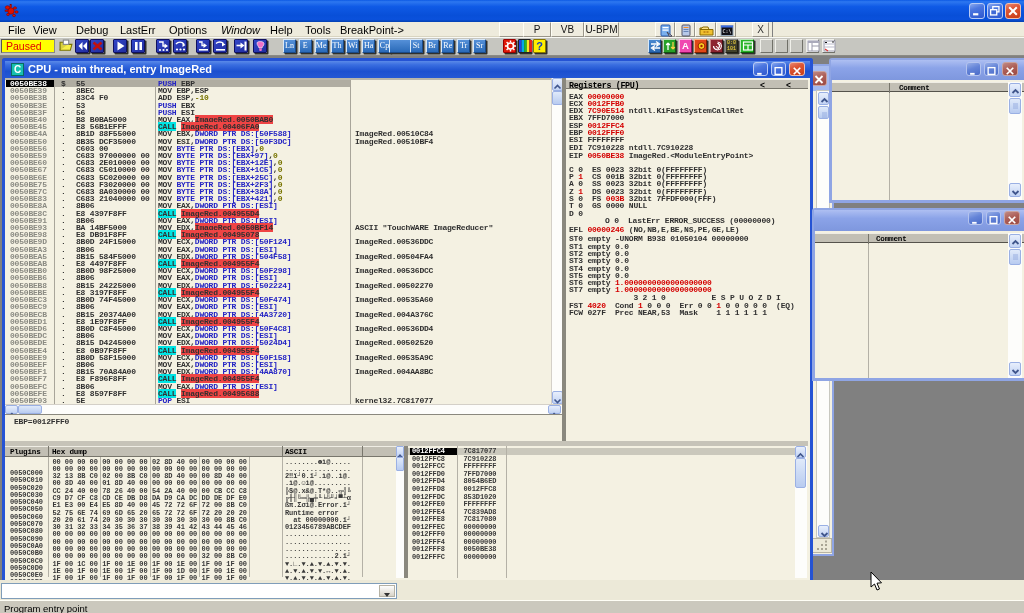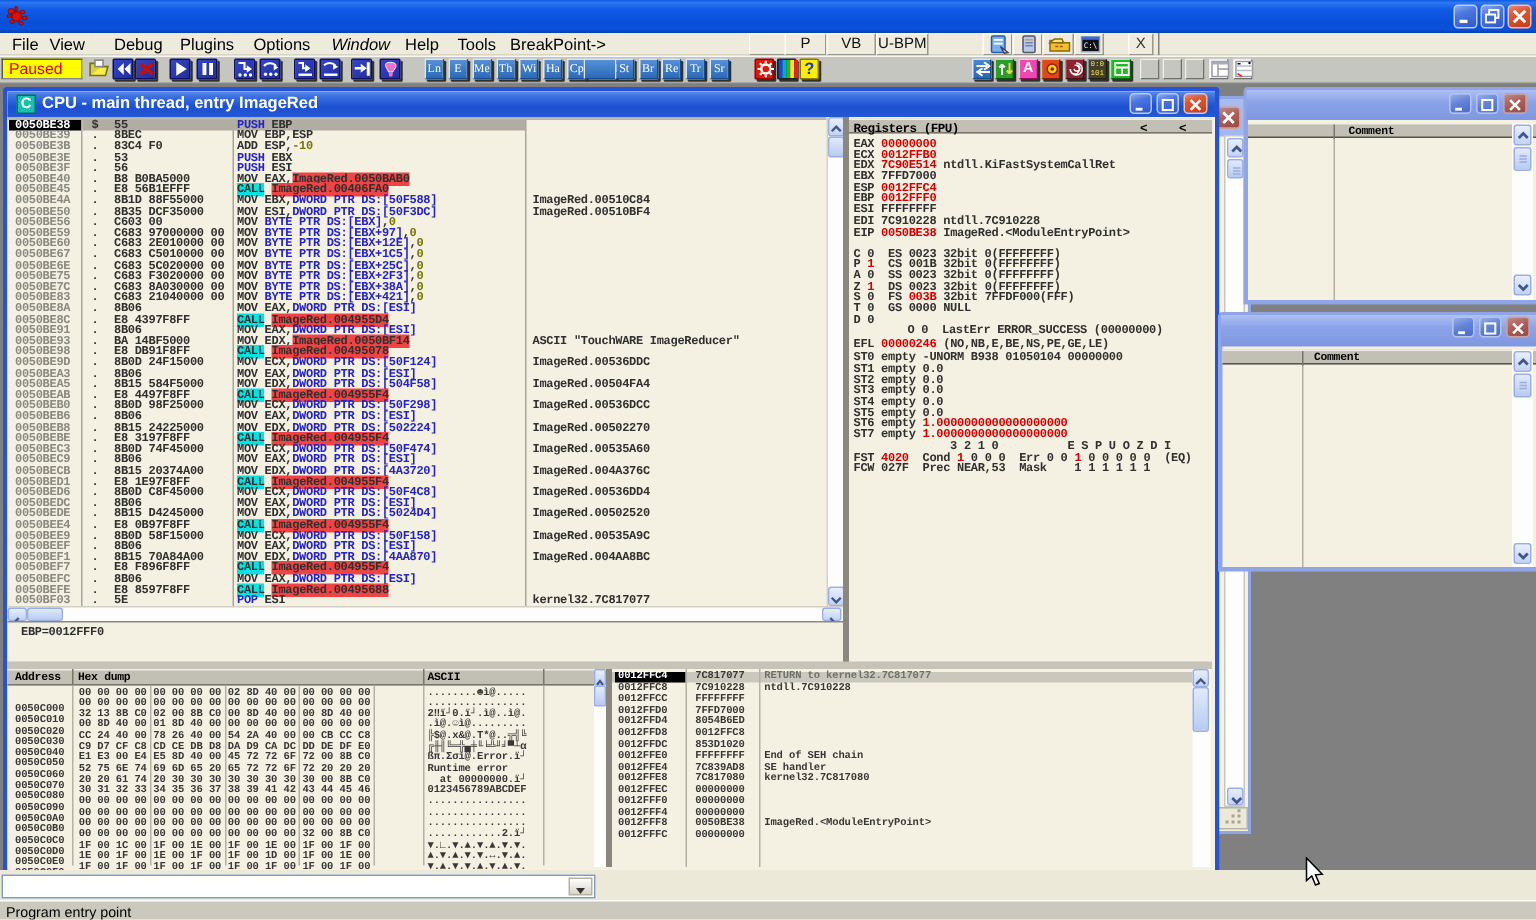--- a/index.html
+++ b/index.html
@@ -39,21 +39,21 @@
       <rect x="5.5" y="3" width="7" height="6" fill="none" stroke="#fff" stroke-width="1.5"></rect>
       <rect x="3" y="6.5" width="7" height="6" fill="#3f69d6" stroke="#fff" stroke-width="1.5"></rect>
     </svg></div>
 <div class="abs" style="left:1005px;top:3px;width:16px;height:16px;background:linear-gradient(160deg,#e98771 0%,#dd5736 35%,#c83c16 100%);border:1px solid #f0c0b0;border-radius:3px;color:#fff;"><svg width="100%" height="100%" viewBox="0 0 14 14" preserveAspectRatio="xMidYMid meet">
       <path d="M3.2 3.2 L10.8 10.8 M10.8 3.2 L3.2 10.8" stroke="#fff" stroke-width="2" stroke-linecap="butt"></path>
     </svg></div>
 <div class="abs" style="left:0;top:22px;width:1024px;height:15px;background:#eeebdc;border-bottom:1px solid #d8d4c0;"></div>
 <div class="abs" style="left:8px;top:24px;font-size:11px;color:#000;">File</div>
 <div class="abs" style="left:33px;top:24px;font-size:11px;color:#000;">View</div>
 <div class="abs" style="left:76px;top:24px;font-size:11px;color:#000;">Debug</div>
-<div class="abs" style="left:120px;top:24px;font-size:11px;color:#000;">Plugins</div>
+<div class="abs" style="left:120px;top:24px;font-size:11px;color:#000;">LastErr</div>
 <div class="abs" style="left:169px;top:24px;font-size:11px;color:#000;">Options</div>
 <div class="abs" style="left:221px;top:24px;font-size:11px;color:#000;font-style:italic;">Window</div>
 <div class="abs" style="left:270px;top:24px;font-size:11px;color:#000;">Help</div>
 <div class="abs" style="left:305px;top:24px;font-size:11px;color:#000;">Tools</div>
 <div class="abs" style="left:340px;top:24px;font-size:11px;color:#000;">BreakPoint-&gt;</div>
 <div class="abs" style="left:499px;top:22px;width:120px;height:15px;border-left:1px solid #808080;"></div>
 <div class="abs" style="left:499px;top:22px;width:24px;height:15px;background:#efecdf;border:1px solid #9a968a;border-top-color:#fffef5;border-left-color:#fffef5;text-align:center;font-size:10px;line-height:14px;color:#111;padding-left:44px;">BP</div>
 <div class="abs" style="left:523px;top:22px;width:28px;height:15px;background:#efecdf;border:1px solid #9a968a;border-top-color:#fffef5;border-left-color:#fffef5;text-align:center;font-size:10px;line-height:14px;color:#111;">P</div>
 <div class="abs" style="left:551px;top:22px;width:33px;height:15px;background:#efecdf;border:1px solid #9a968a;border-top-color:#fffef5;border-left-color:#fffef5;text-align:center;font-size:10px;line-height:14px;color:#111;">VB</div>
 <div class="abs" style="left:584px;top:22px;width:35px;height:15px;background:#efecdf;border:1px solid #9a968a;border-top-color:#fffef5;border-left-color:#fffef5;text-align:center;font-size:10px;line-height:14px;color:#111;">U-BPM</div>
@@ -576,21 +576,21 @@
       <div class="m abs" style="left:564px;top:218.10000000000002px;">ST6 empty <red>1.0000000000000000000</red></div>
       <div class="m abs" style="left:564px;top:225.40000000000003px;">ST7 empty <red>1.0000000000000000000</red></div>
       <div class="m abs" style="left:564px;top:233.2px;">              3 2 1 0          E S P U O Z D I</div>
       <div class="m abs" style="left:564px;top:240.5px;">FST <red>4020</red>  Cond <red>1</red> 0 0 0  Err 0 0 <red>1</red> 0 0 0 0 0  (EQ)</div>
       <div class="m abs" style="left:564px;top:247.8px;">FCW 027F  Prec NEAR,53  Mask    1 1 1 1 1 1</div>
       <div class="abs" style="left:0;top:353px;width:557px;height:27px;background:#f4f1e2;border-top:1px solid #8a887e;"></div>
       <div class="m abs" style="left:9px;top:357px;">EBP=0012FFF0</div>
       <div class="abs" style="left:0;top:380px;width:803px;height:5px;background:#c6c3b8;"></div>
       <div class="abs" style="left:0;top:385px;width:399px;height:132px;background:#f4f1e2;"></div>
       <div class="abs" style="left:0;top:385px;width:391px;height:11px;background:#c2bfb4;border-top:1px solid #efede4;border-bottom:1px solid #78766c;"></div>
-      <div class="abs" style="left:5px;top:386.5px;font-family:'Liberation Mono';font-weight:bold;font-size:7.6px;letter-spacing:-0.2px;color:#000;">Address</div>
+      <div class="abs" style="left:5px;top:386.5px;font-family:'Liberation Mono';font-weight:bold;font-size:7.6px;letter-spacing:-0.2px;color:#000;">Plugins</div>
       <div class="abs" style="left:47px;top:386.5px;font-family:'Liberation Mono';font-weight:bold;font-size:7.6px;letter-spacing:-0.2px;color:#000;">Hex dump</div>
       <div class="abs" style="left:280px;top:386.5px;font-family:'Liberation Mono';font-weight:bold;font-size:7.6px;letter-spacing:-0.2px;color:#000;">ASCII</div>
       <div class="abs" style="left:43px;top:385px;width:1px;height:11px;background:#78766c;"></div>
       <div class="abs" style="left:277px;top:385px;width:1px;height:11px;background:#78766c;"></div>
       <div class="abs" style="left:357px;top:385px;width:1px;height:11px;background:#78766c;"></div>
       <div class="abs" style="left:43px;top:396px;width:1px;height:120px;background:#b4b1a6;"></div>
       <div class="abs" style="left:95px;top:396px;width:1px;height:120px;background:#b4b1a6;"></div>
       <div class="abs" style="left:144.7px;top:396px;width:1px;height:120px;background:#b4b1a6;"></div>
       <div class="abs" style="left:194.4px;top:396px;width:1px;height:120px;background:#b4b1a6;"></div>
       <div class="abs" style="left:244.1px;top:396px;width:1px;height:120px;background:#b4b1a6;"></div>
@@ -734,35 +734,20 @@
 0012FFC8
 853D1020
 FFFFFFFF
 7C839AD8
 7C817080
 00000000
 00000000
 00000000
 0050BE38
 00000000</pre>
-      <pre class="m2" style="position:absolute;left:504.5px;top:387.3px;line-height:7.55px;"><span style="color:#70706a">RETURN to kernel32.7C817077</span>
-ntdll.7C910228
- 
- 
- 
- 
- 
-End of SEH chain
-SE handler
-kernel32.7C817080
- 
- 
- 
-ImageRed.&lt;ModuleEntryPoint&gt;
- </pre>
 <div class="abs" style="left:790px;top:385px;width:12px;height:132px;background:#fdfdfb;">
  <div class="abs" style="left:0;top:0;width:11px;height:12px;background:linear-gradient(180deg,#e8effc,#c2d3f4);border:1px solid #9ab0e4;border-radius:2px;">
   <svg width="9" height="10" viewBox="0 0 9 10">
             <path d="M1.5 6 L4.5 3 L7.5 6" stroke="#40568c" stroke-width="1.6" fill="none"></path>
           </svg></div>
  <div class="abs" style="left:0;top:12px;width:11px;height:30px;background:linear-gradient(180deg,#e0eafa,#b8cbf0);border:1px solid #9ab0e4;border-radius:2px;"></div>
 </div>
     </div>
 <div class="abs" style="left:829px;top:2px;width:205px;height:145px;background:#f4f1e2;border:3px solid #8fa5e4;border-radius:3px 3px 0 0;background-clip:padding-box;">
  <div class="abs" style="left:-1px;top:-1px;width:201px;height:20px;background:linear-gradient(180deg,#aebff2 0%,#8ba3e8 40%,#7e97de 100%);"></div>

